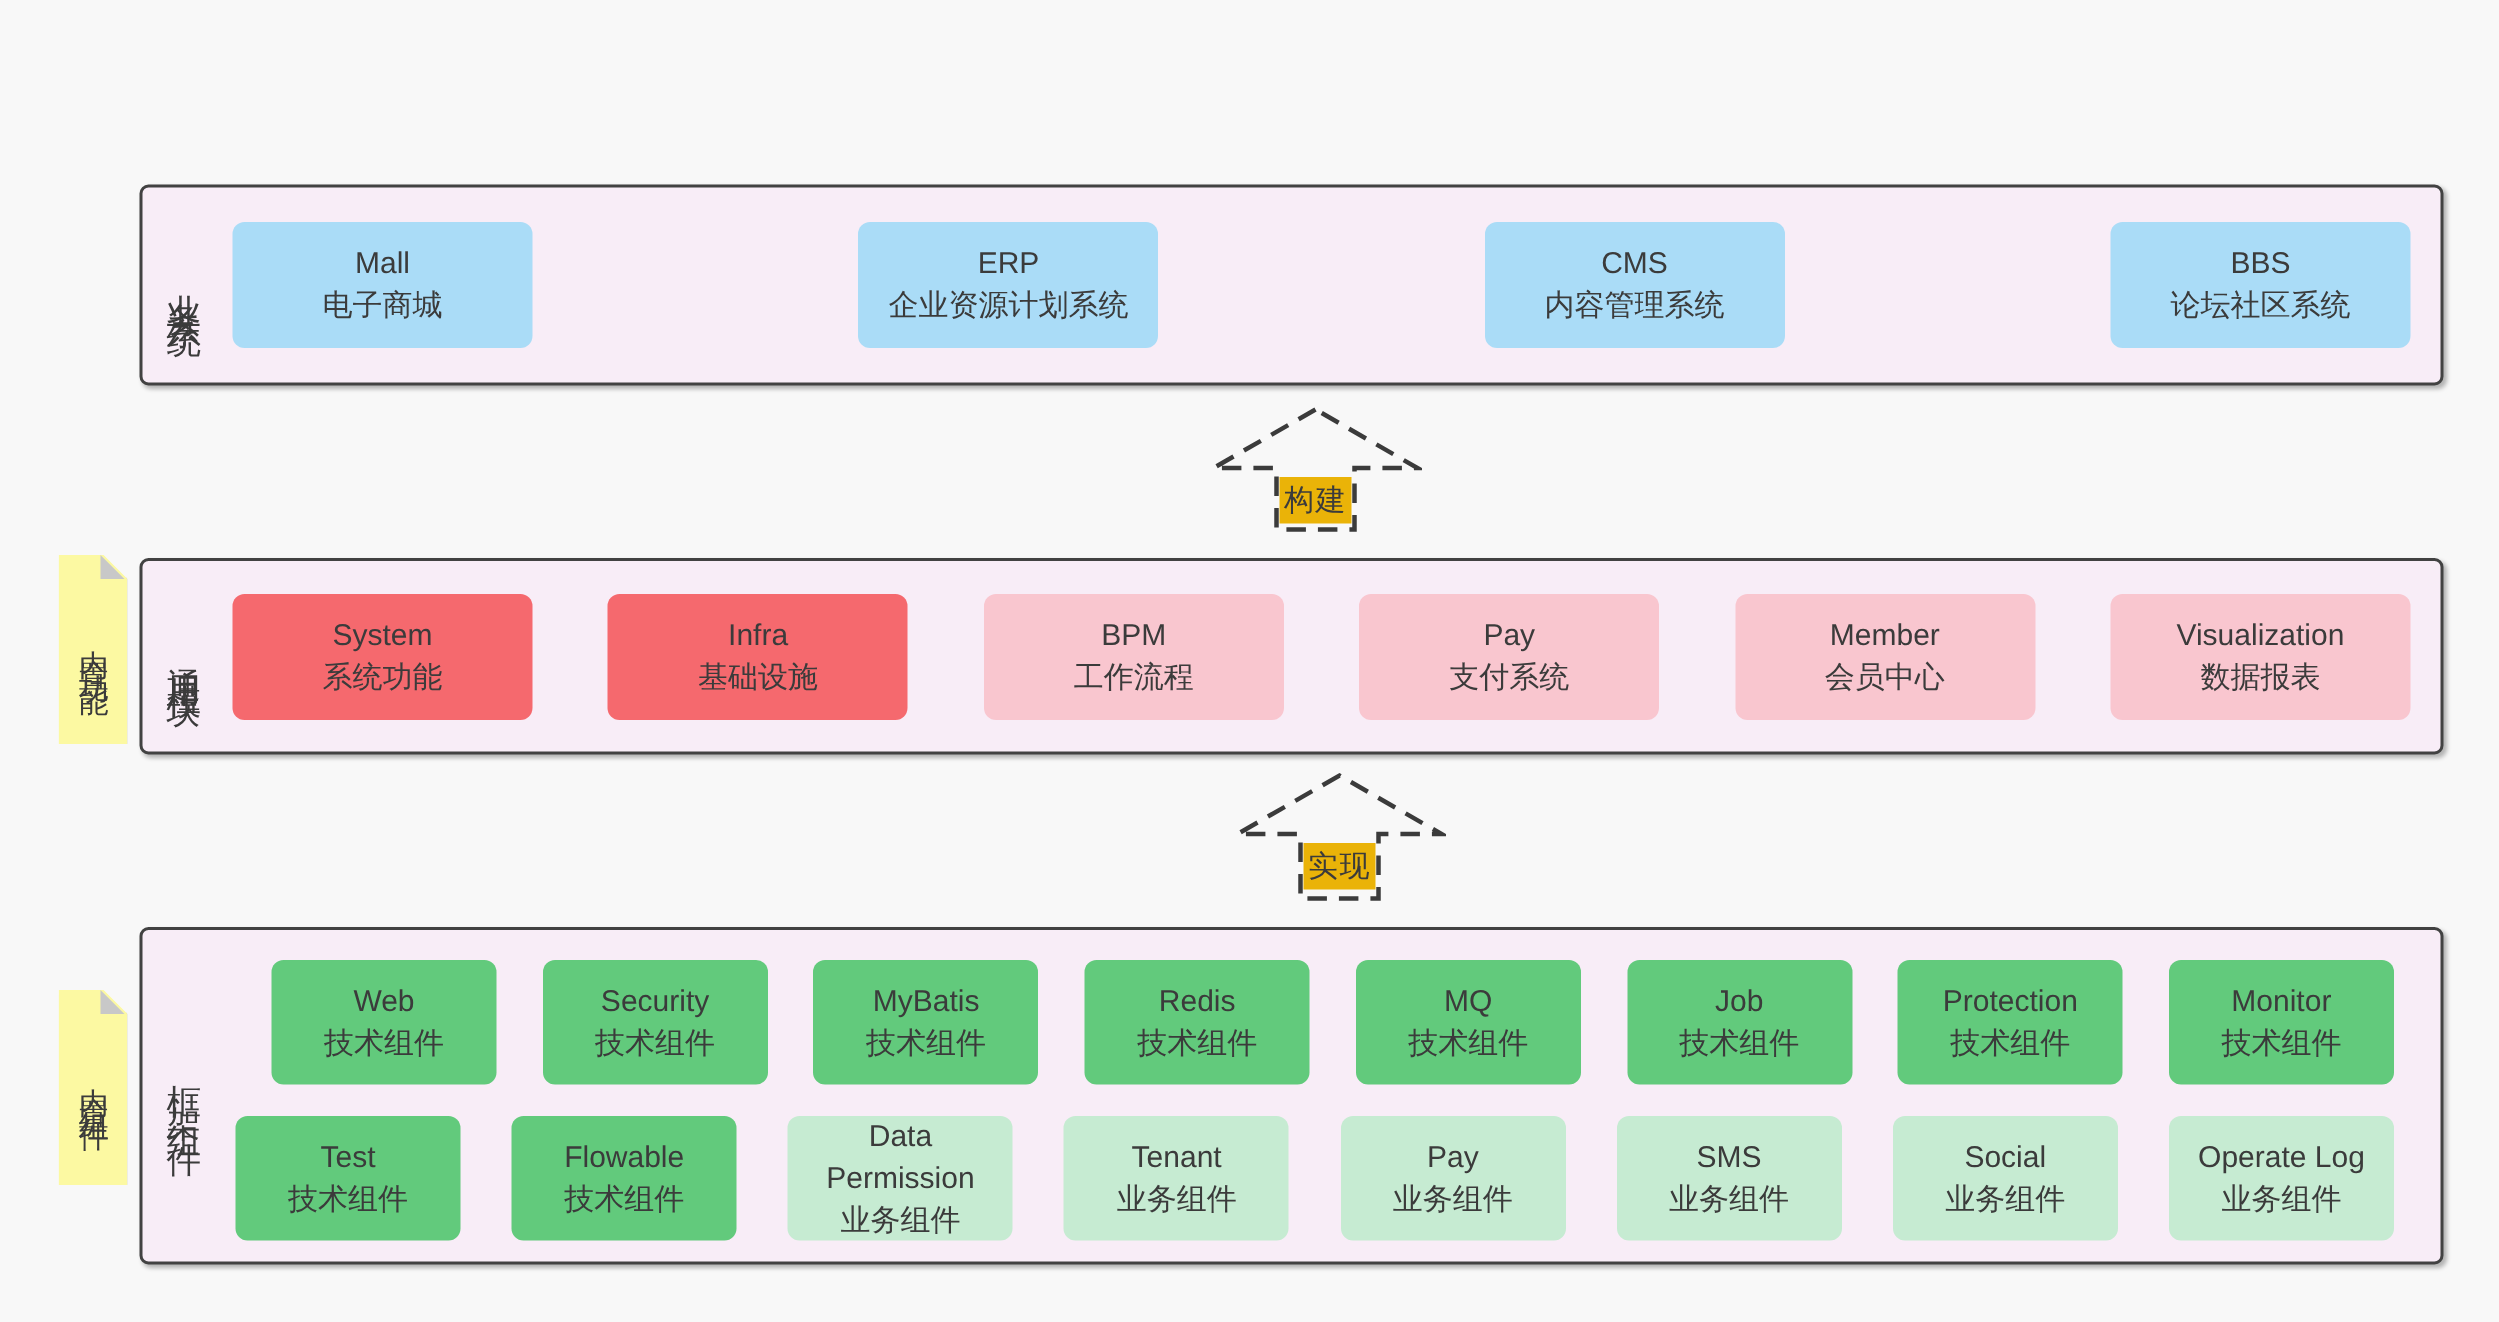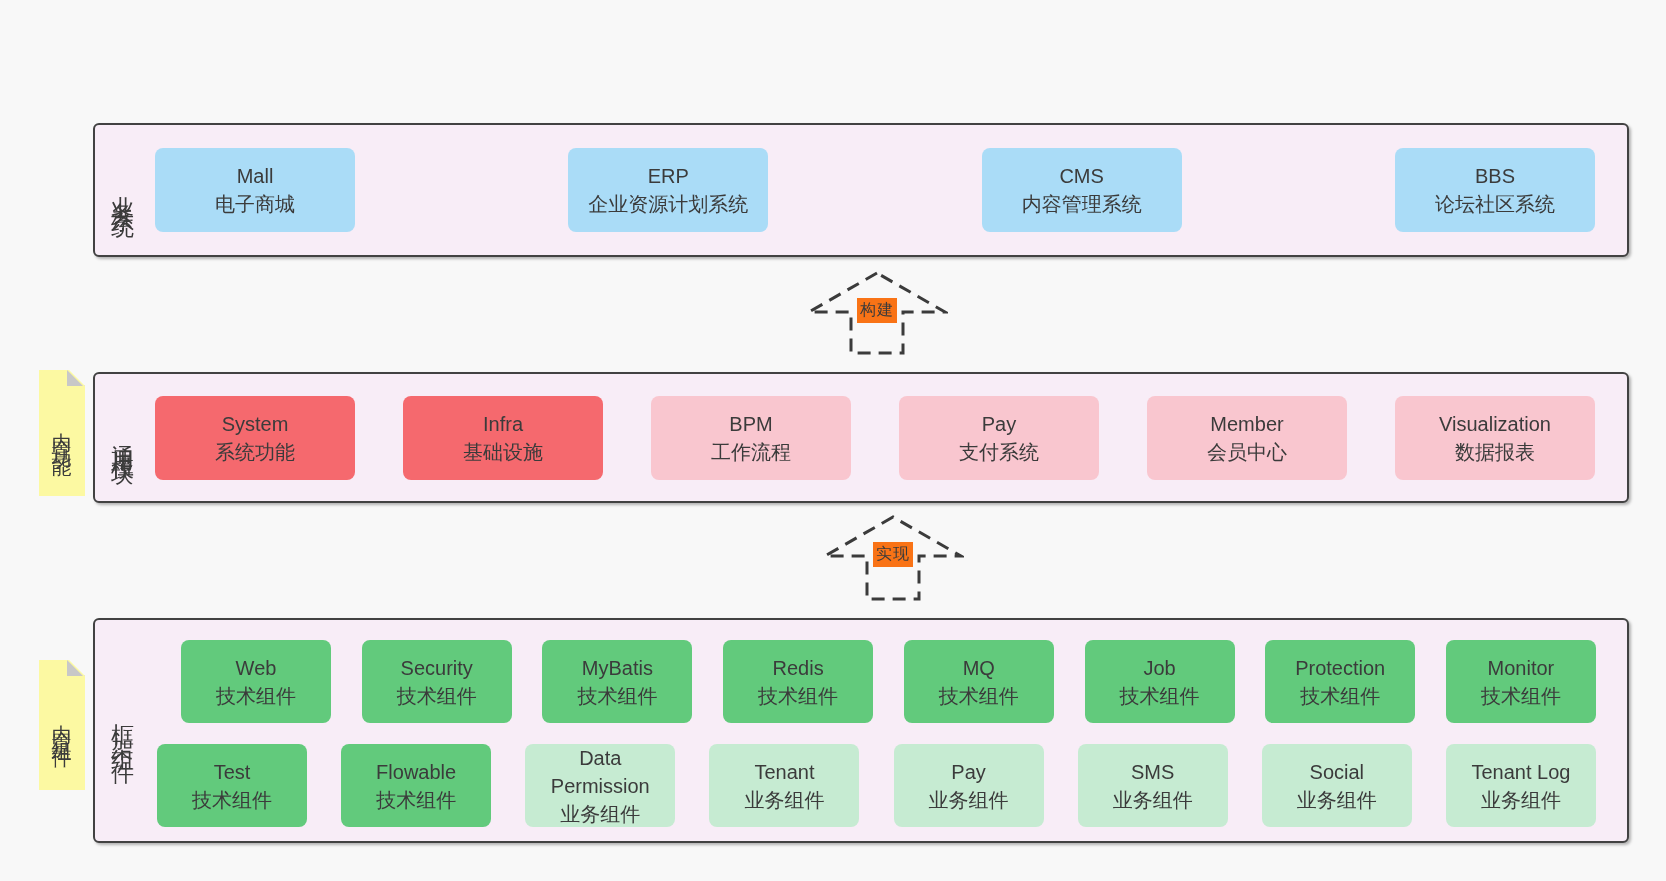--- a/index.html
+++ b/index.html
@@ -24,21 +24,21 @@
   #layer3{top:618px;height:225px;}
   .layer-label{
     position:absolute;left:16px;top:50%;
     transform:translateY(-50%);
     writing-mode:vertical-lr;text-orientation:upright;
     font-size:23px;letter-spacing:6px;line-height:1;
     color:#3b3b3b;white-space:nowrap;
   }
   #layer3 .layer-label{letter-spacing:13px;}
   .row{
-    position:absolute;left:60px;right:32px;
+    position:absolute;left:60px;right:20px;
     display:flex;justify-content:space-between;align-items:center;
   }
   .vcenter{top:50%;transform:translateY(-50%);}
   #layer3 .row{left:62px;right:31px;}
   #row3a{top:20px;padding-left:24px;}
   #row3b{top:124px;}
   .box{
     border-radius:8px;
     display:flex;flex-direction:column;justify-content:center;align-items:center;
     text-align:center;
@@ -69,24 +69,24 @@
     position:absolute;left:50%;top:50%;transform:translate(-50%,-50%);
     writing-mode:vertical-lr;text-orientation:upright;
     font-size:20px;letter-spacing:8px;line-height:1;
     color:#3b3b3b;white-space:nowrap;
   }
   .arrow{position:absolute;}
   #arrow1{left:806px;top:270px;width:142px;height:86px;}
   #arrow2{left:822px;top:514px;width:142px;height:88px;}
   .arrow svg{position:absolute;left:0;top:0;}
   .arrow-label{
-    position:absolute;left:50%;top:28px;transform:translateX(-50%);
-    background:#f97316;
+    position:absolute;left:50%;top:48px;transform:translateX(-50%);
+    background:#eab308;
     padding:2px 3px;
-    font-size:16px;letter-spacing:1px;
+    font-size:20px;letter-spacing:1px;
     color:#3b3b3b;white-space:nowrap;
   }
 </style>
 </head>
 <body>
 
 <div class="layer" id="layer1">
   <div class="layer-label">业务系统</div>
   <div class="row vcenter">
     <div class="box wide blue">
@@ -221,17 +221,17 @@
     </div>
     <div class="box narrow lightgreen">
       <div>SMS</div>
       <div>业务组件</div>
     </div>
     <div class="box narrow lightgreen">
       <div>Social</div>
       <div>业务组件</div>
     </div>
     <div class="box narrow lightgreen">
-      <div>Tenant Log</div>
+      <div>Operate Log</div>
       <div>业务组件</div>
     </div>
   </div>
 </div>
 
 </body></html>

